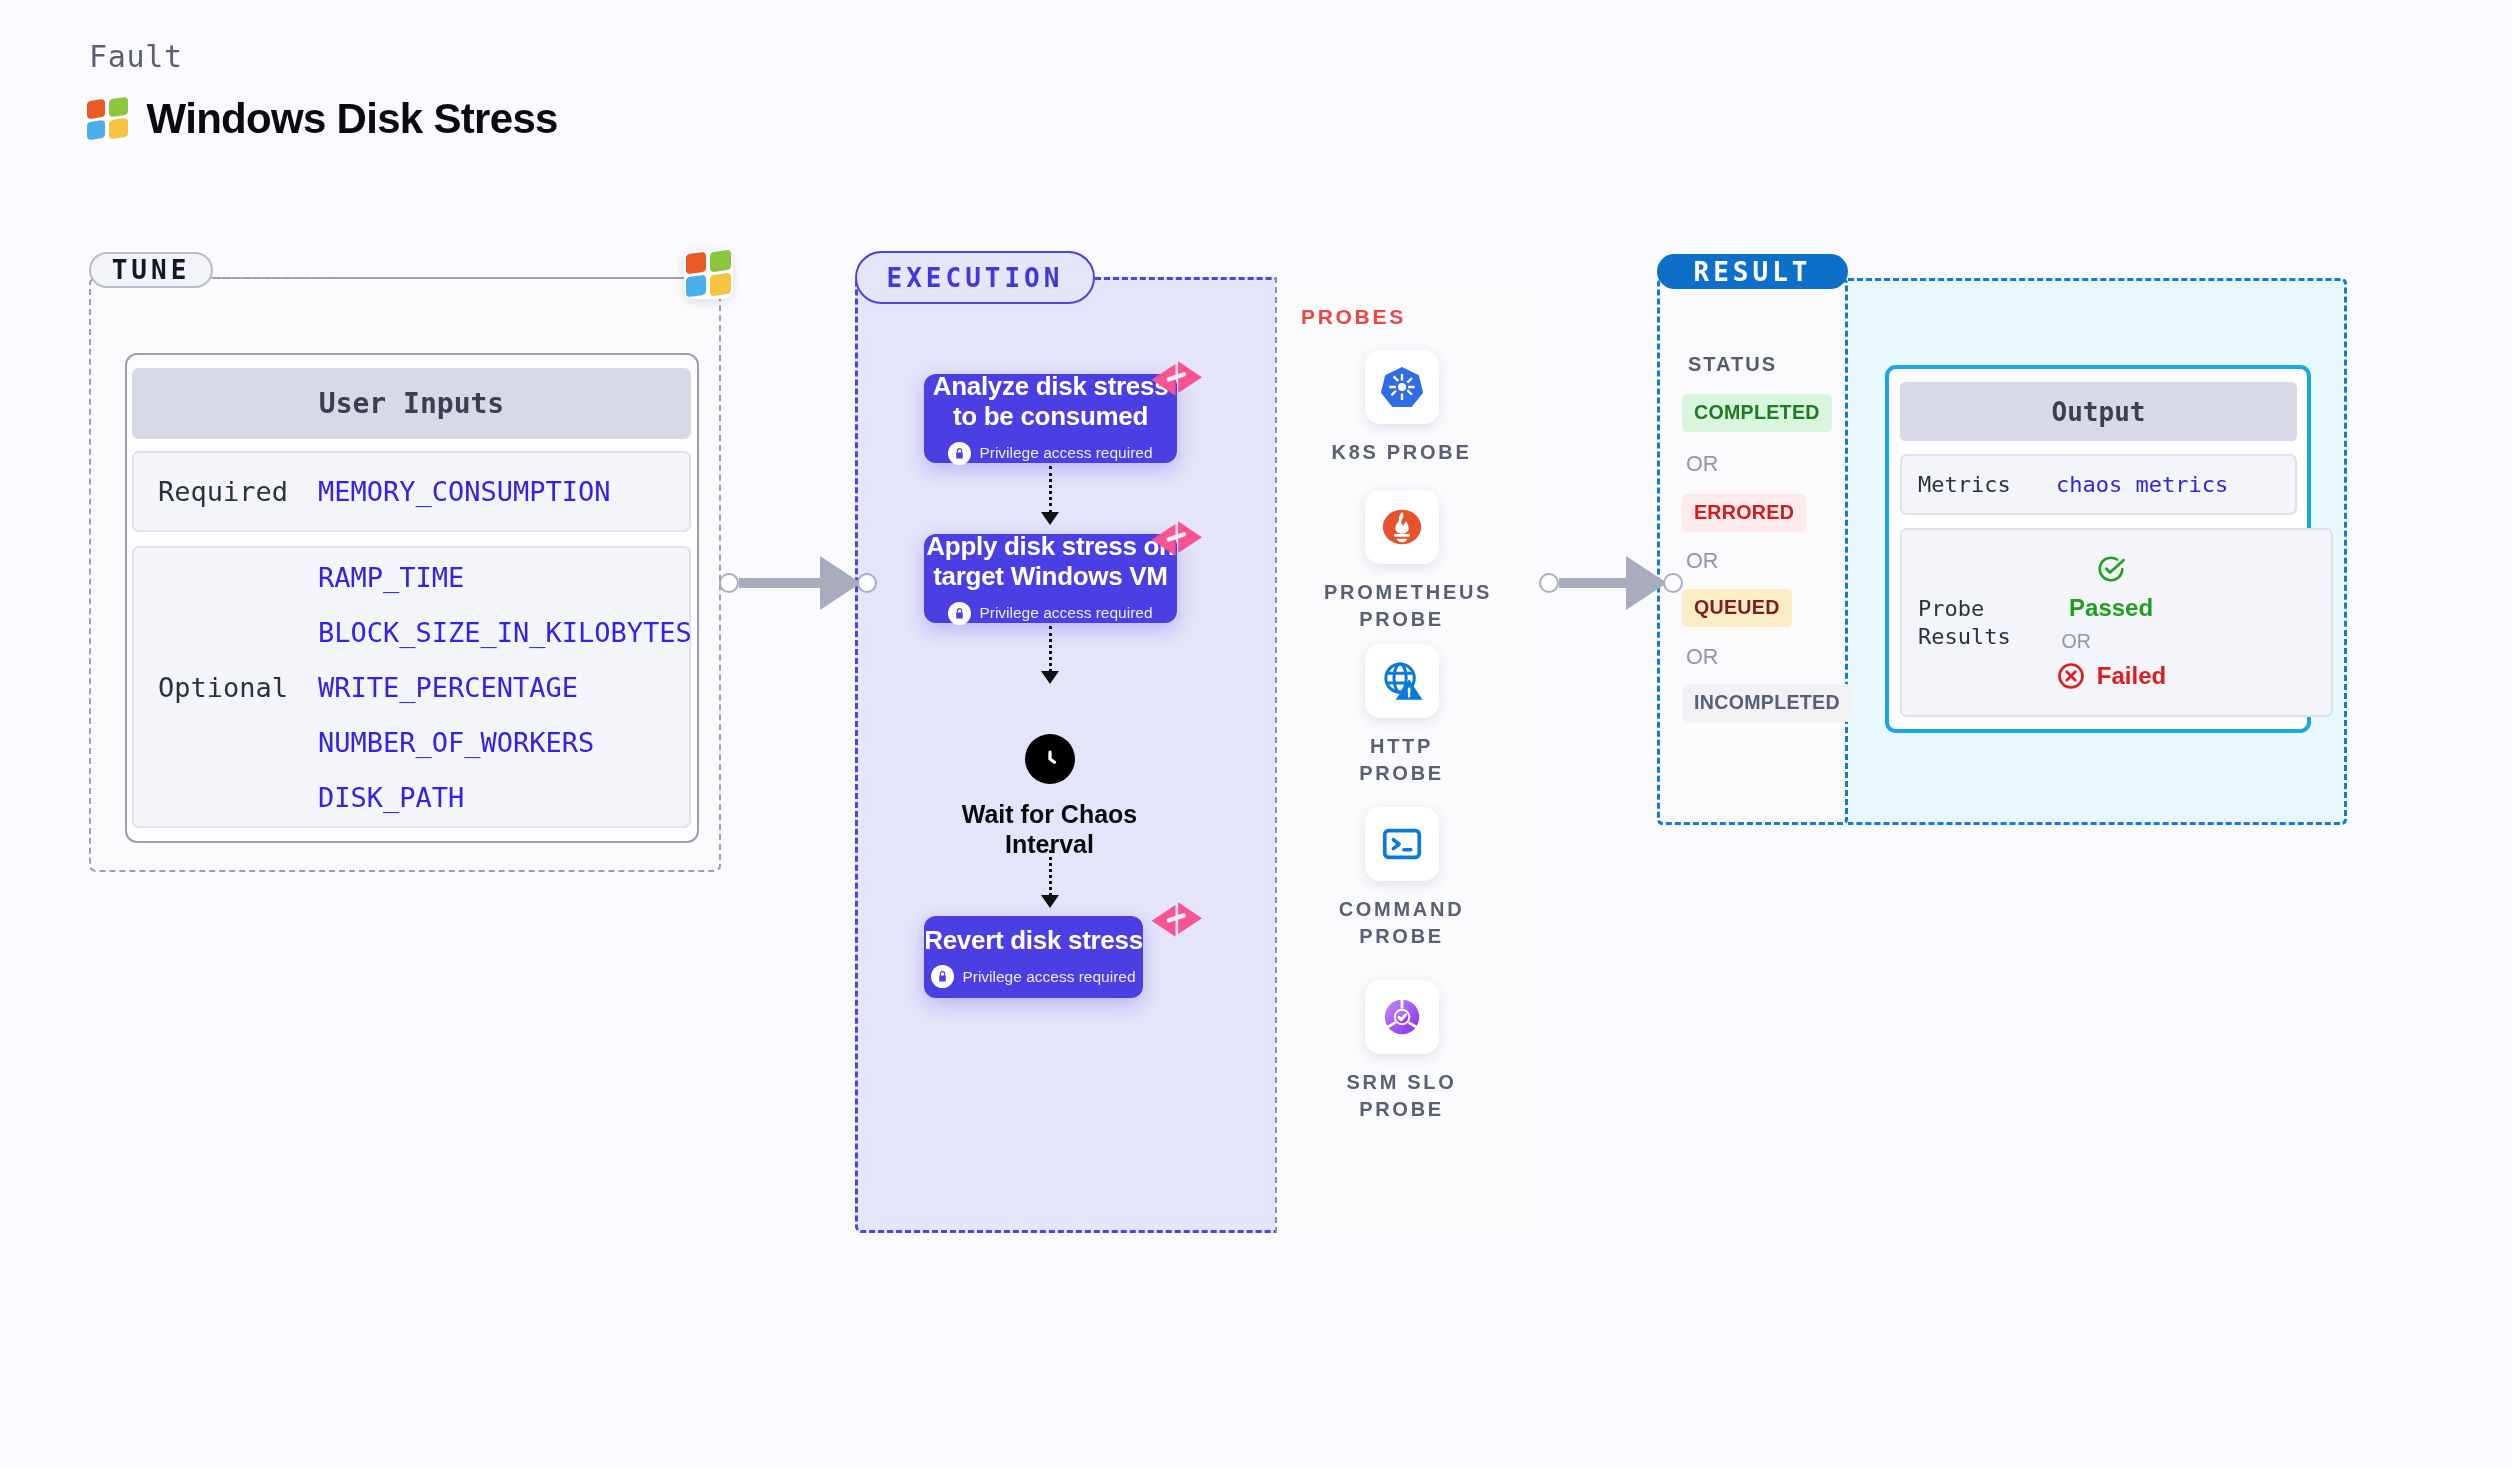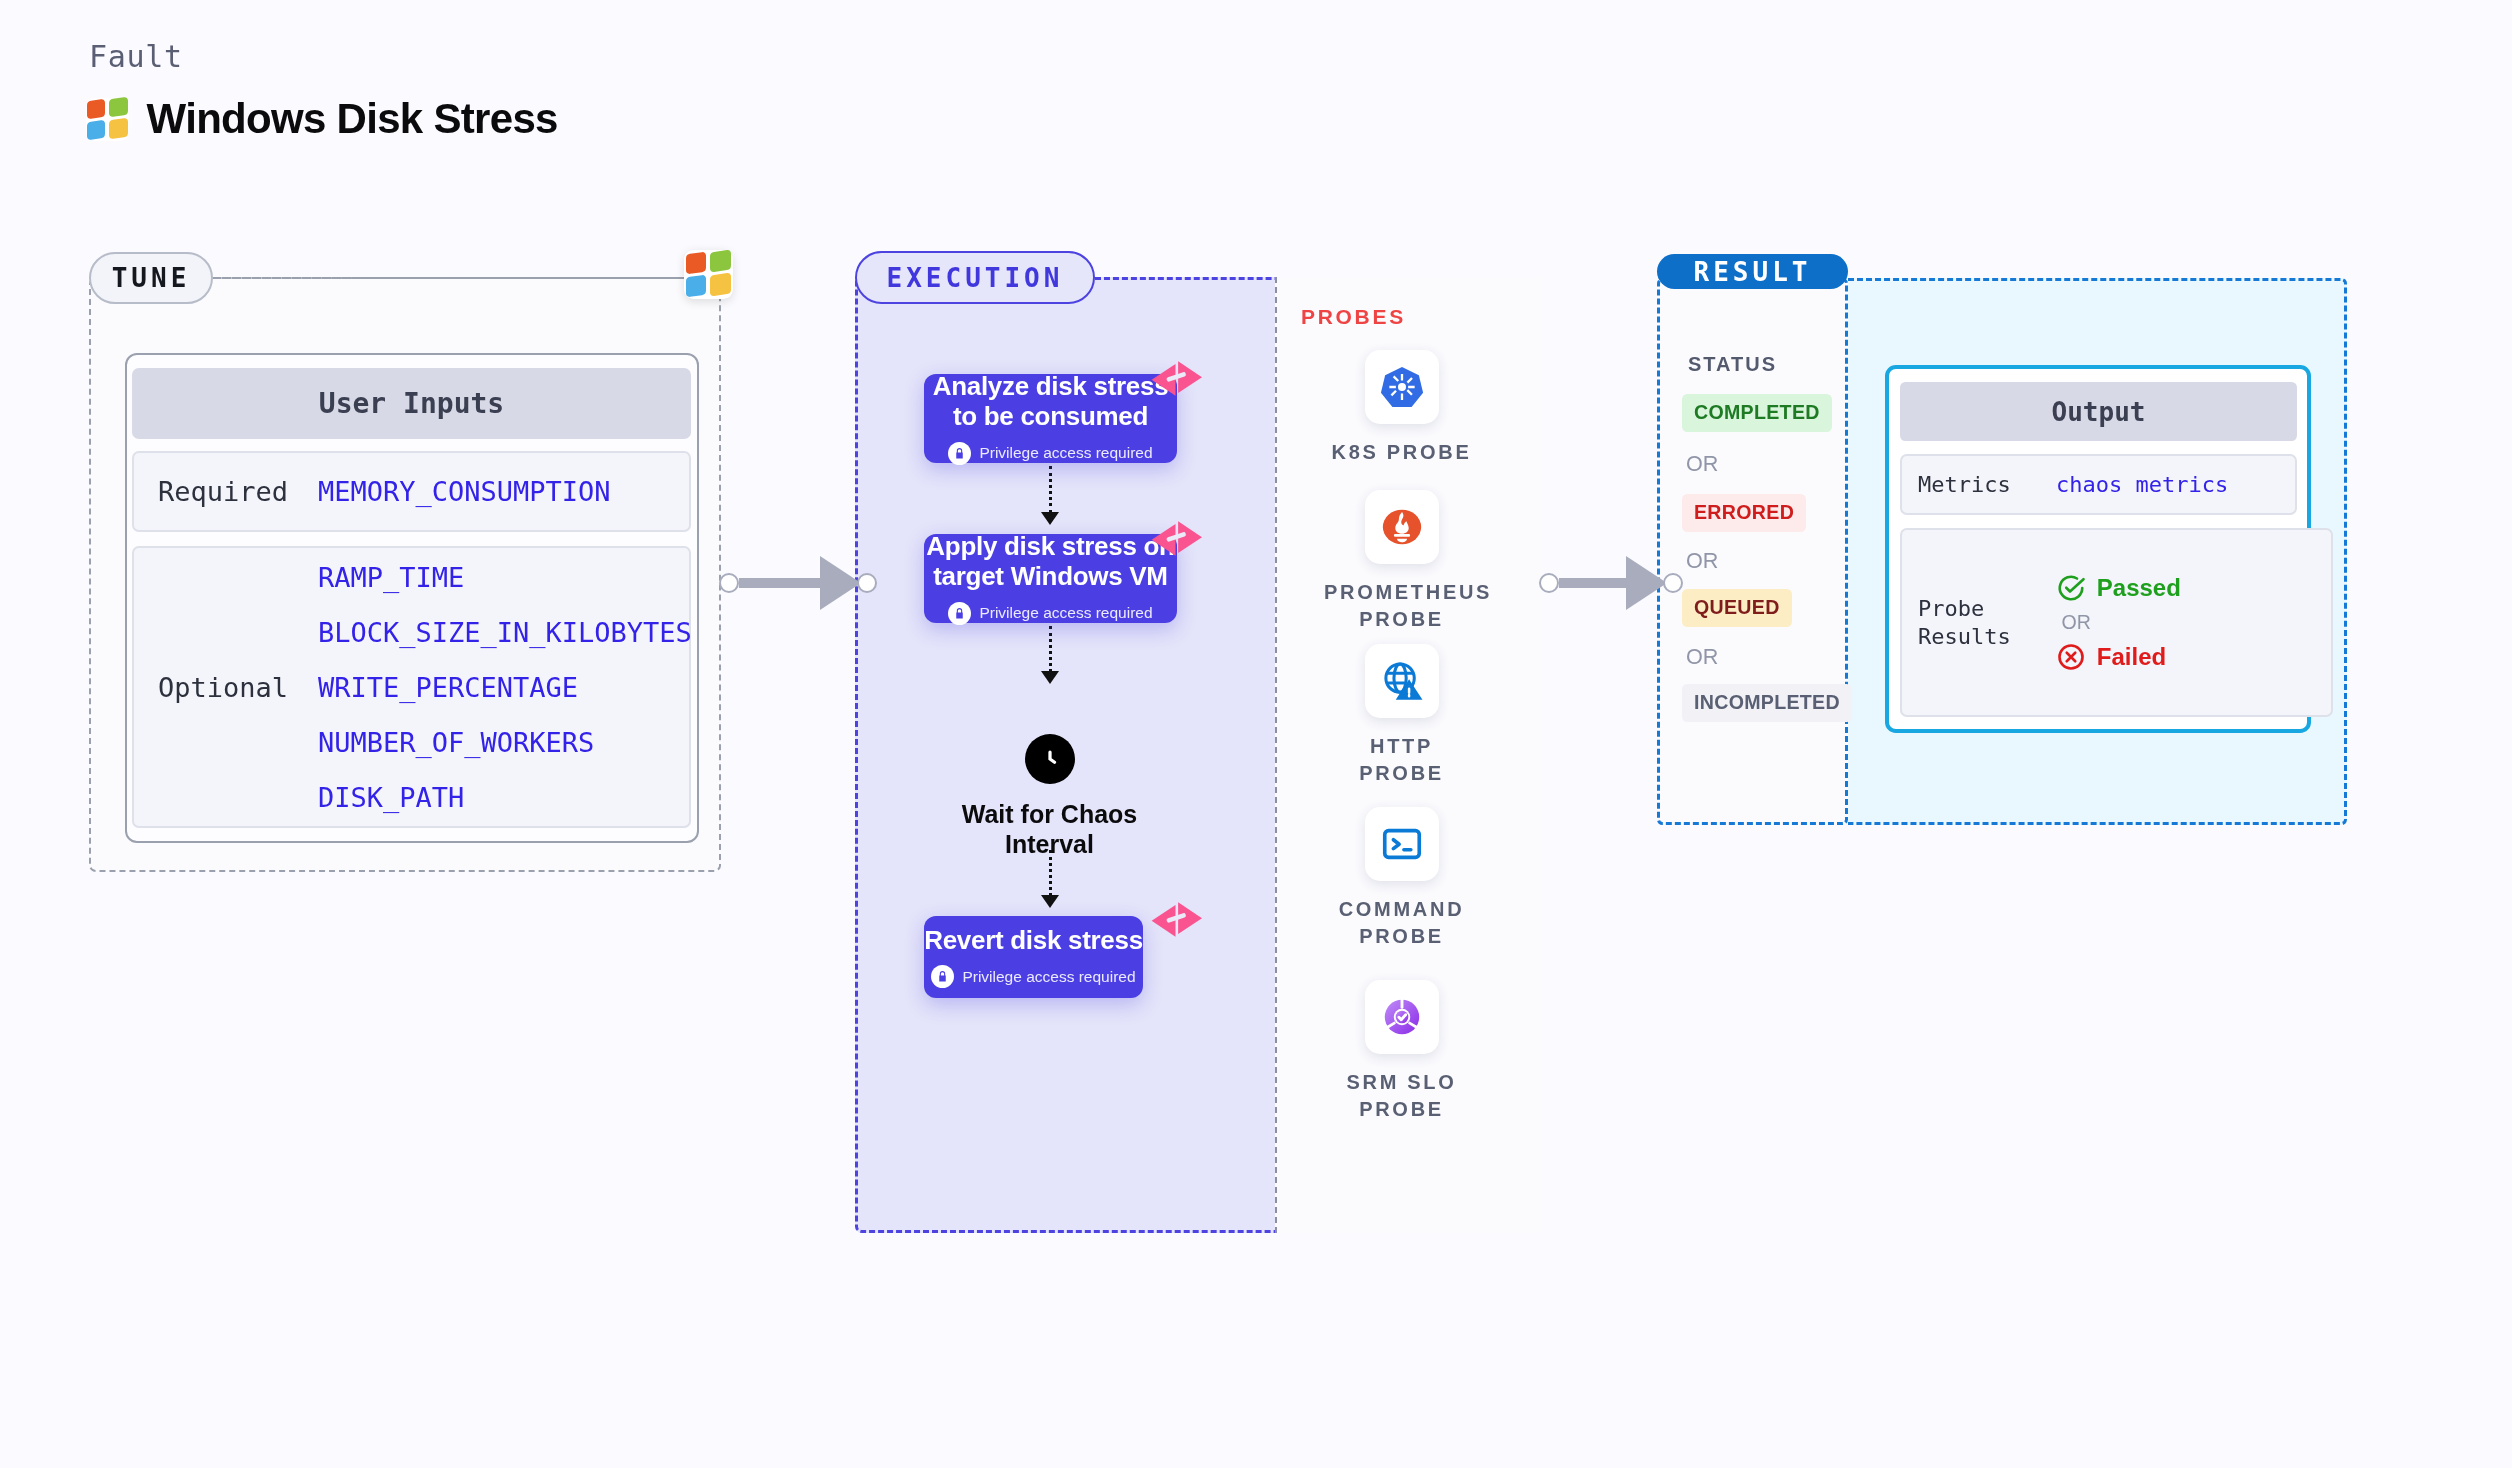--- a/index.html
+++ b/index.html
@@ -148,21 +148,21 @@
       <span style="left:1.4px;top:2.7px;width:18px;height:17.6px;background:#ea5a25;transform:skewY(-8deg);"></span>
       <span style="left:23px;top:0.7px;width:19px;height:17.6px;background:#8cc63e;transform:skewY(-8deg);"></span>
       <span style="left:1.4px;top:23px;width:18px;height:17.6px;background:#4aaee8;transform:skewY(-8deg);"></span>
       <span style="left:23px;top:21.6px;width:19px;height:19px;background:#f7c githubusercontent;"></span>
       <span style="left:23px;top:21.6px;width:19px;height:19px;background:#f5c242;transform:skewY(-8deg);"></span>
     </div>
     <div class="hdr-title">Windows Disk Stress</div>
   </div>
 
   <div class="panel" id="tune-frame"></div>
-  <div class="pill pill-tune" style="left:89px; top:252px; width:124px; height:52px;">TUNE</div>
+  <div class="pill pill-tune" style="left:89px; top:252px; width:124px; height:36px;">TUNE</div>
   <div style="position:absolute; left:212px; top:277px; width:473px; height:0; border-top:2.7px dashed #9aa0ad;"></div>
 
   <div class="winlogo" style="position:absolute;left:684px;top:250px;width:49px;height:49px;z-index:9;box-shadow:0 2.7px 9.5px rgba(0,0,0,.12);">
     <span style="left:2px;top:3.4px;width:20px;height:19.6px;background:#ea5a25;transform:skewY(-8deg);"></span>
     <span style="left:26px;top:1.4px;width:21px;height:19.6px;background:#8cc63e;transform:skewY(-8deg);"></span>
     <span style="left:2px;top:26px;width:20px;height:19.6px;background:#4aaee8;transform:skewY(-8deg);"></span>
     <span style="left:26px;top:24px;width:21px;height:21px;background:#f5c242;transform:skewY(-8deg);"></span>
   </div>
 
   <div class="panel" id="tune-card"></div>
@@ -368,21 +368,21 @@
   <div class="out-head">Output</div>
 
   <div class="ui-sec" id="out-metrics">
     <div class="out-lb">Metrics</div>
     <div class="out-val">chaos metrics</div>
   </div>
 
   <div class="ui-sec" id="out-probe">
     <div class="out-lb">Probe Results</div>
     <div class="pr-col">
-      <div class="pr-row" style="color:#1ea01e;">
+      <div class="pr-row" style="color:#1ea01e;flex-direction:column;">
         <svg viewBox="0 0 24 24" fill="none" stroke="#1ea01e" stroke-width="2.1" stroke-linecap="round" stroke-linejoin="round">
           <path d="M21 12a9 9 0 1 1-4.2-7.6"></path>
             <path d="M8.2 11.8l3 3L22 5"></path>
           </svg>
         <span>Passed</span>
       </div>
       <div class="pr-or">OR</div>
       <div class="pr-row" style="color:#e01b1b;">
         <svg viewBox="0 0 24 24" fill="none" stroke="#e01b1b" stroke-width="2.1" stroke-linecap="round">
           <circle cx="12" cy="12" r="9.2"></circle>

